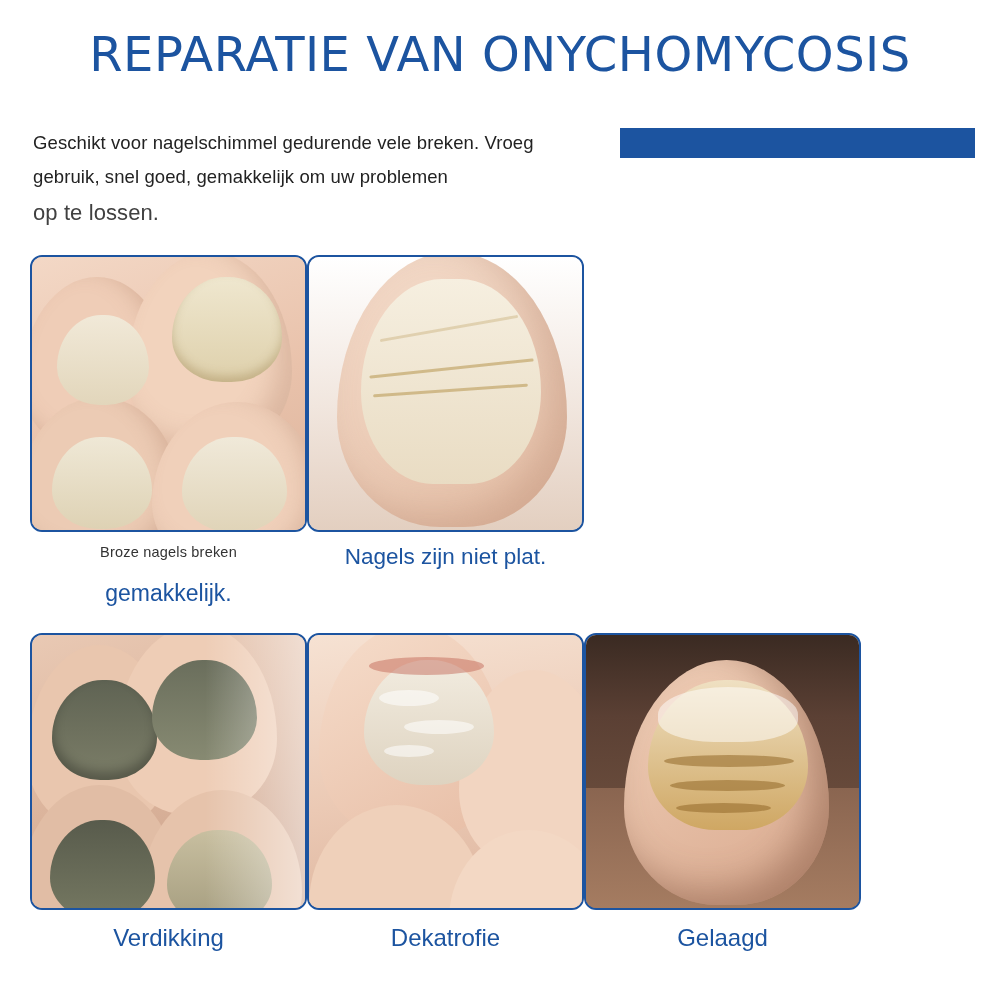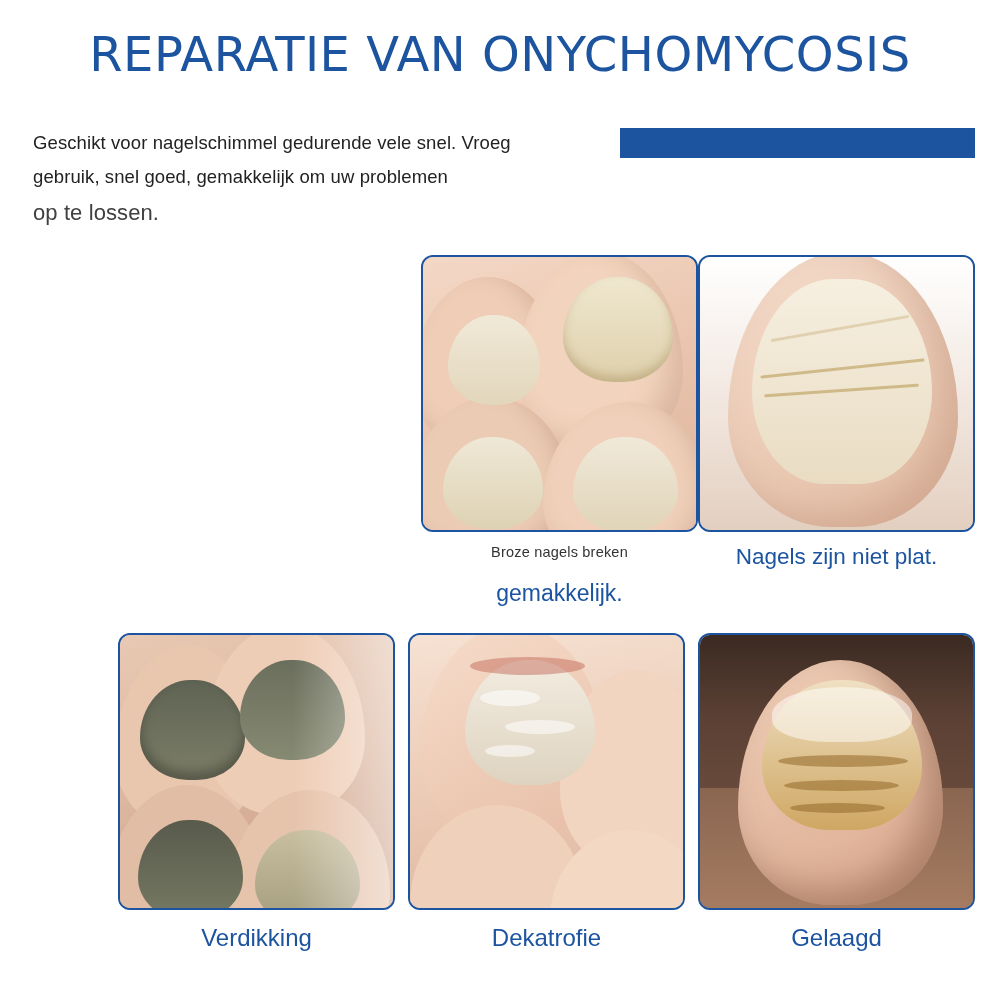--- a/index.html
+++ b/index.html
@@ -62,24 +62,24 @@
 
   
   .grid {
     position: absolute;
     top: 255px;
     left: 30px;
     width: 945px;
   }
   .row {
     display: flex;
-    justify-content: flex-end;
+    justify-content: flex-start;
     width: 945px;
   }
-  .row.row2 { margin-top: 26px; gap: 13px; }
+  .row.row2 { margin-top: 26px; }
 
   .cell {
     width: 277px;
   }
   .frame {
     width: 277px;
     height: 277px;
     border: 2.5px solid #1C54A0;
     border-radius: 12px;
     overflow: hidden;
@@ -184,21 +184,21 @@
   .p6 .white { position:absolute; left:72px; top:52px; width:140px; height:55px; background:rgba(255,255,255,.5); border-radius:50% 50% 40% 40%;}
 </style>
 </head>
 <body>
 
 <div class="page">
 
   <div class="title">REPARATIE VAN ONYCHOMYCOSIS</div>
 
   <div class="subtitle-block">
-    <div class="subtitle-line">Geschikt voor nagelschimmel gedurende vele snel. Vroeg</div>
+    <div class="subtitle-line">Geschikt voor nagelschimmel gedurende vele breken. Vroeg</div>
     <div class="subtitle-line">gebruik, snel goed, gemakkelijk om uw problemen</div>
     <div class="subtitle-line last">op te lossen.</div>
   </div>
 
   <div class="blue-bar"></div>
 
   <div class="grid">
 
     <div class="row row1">
 

